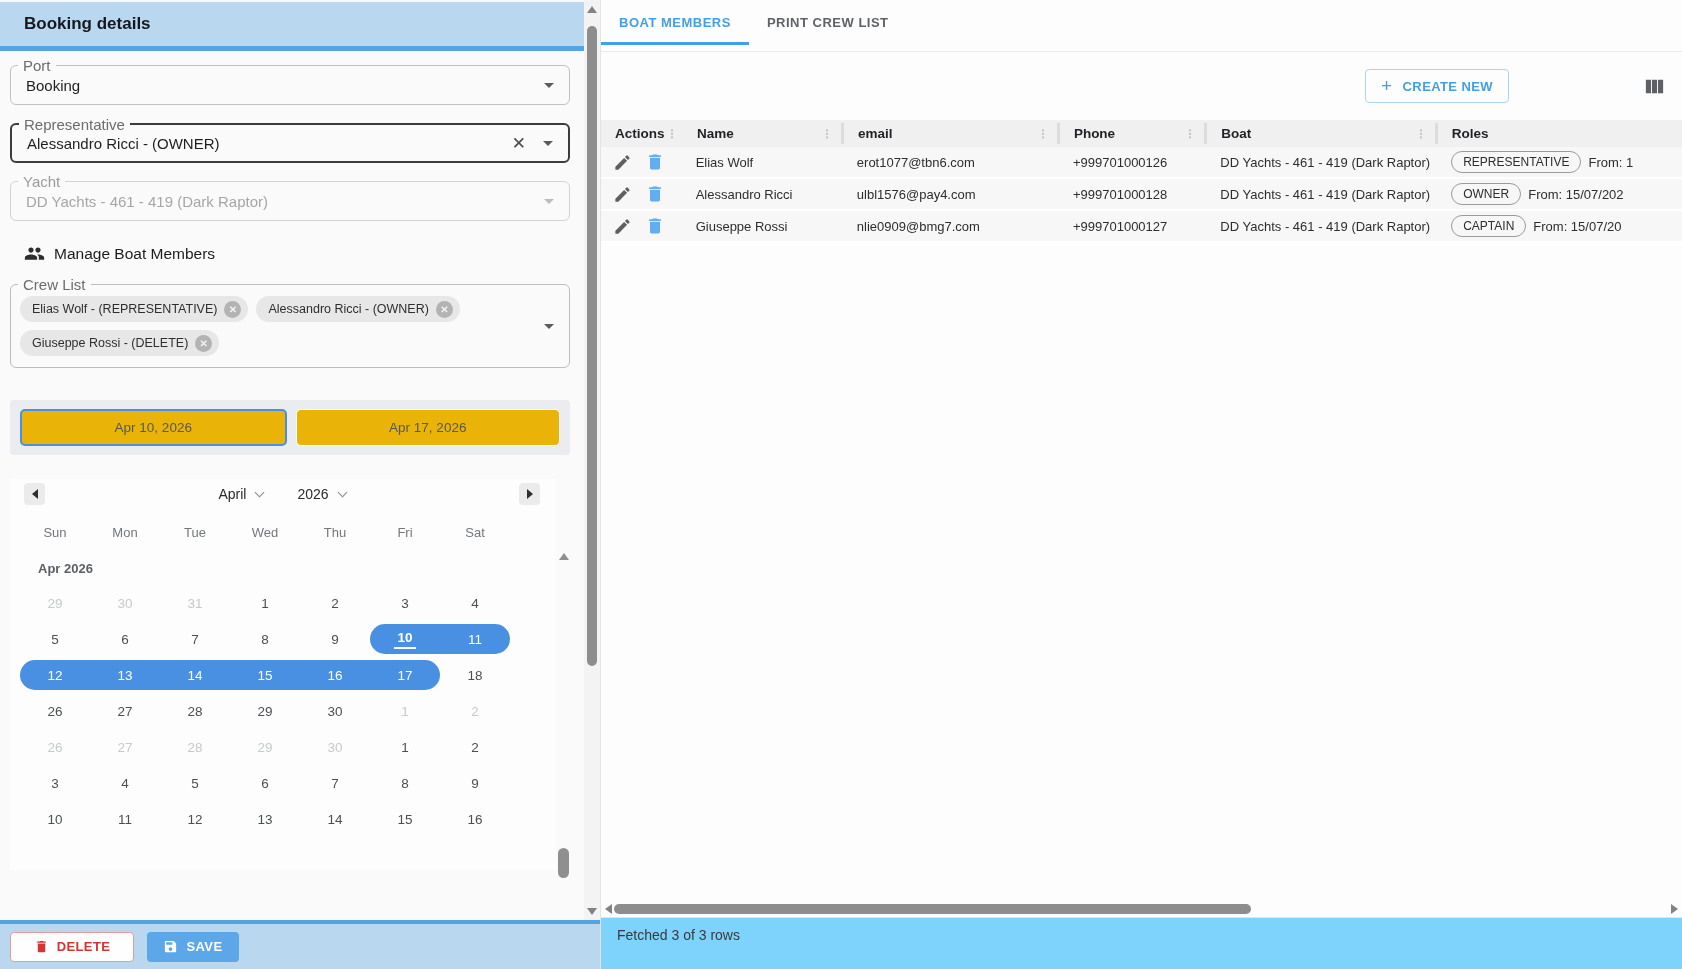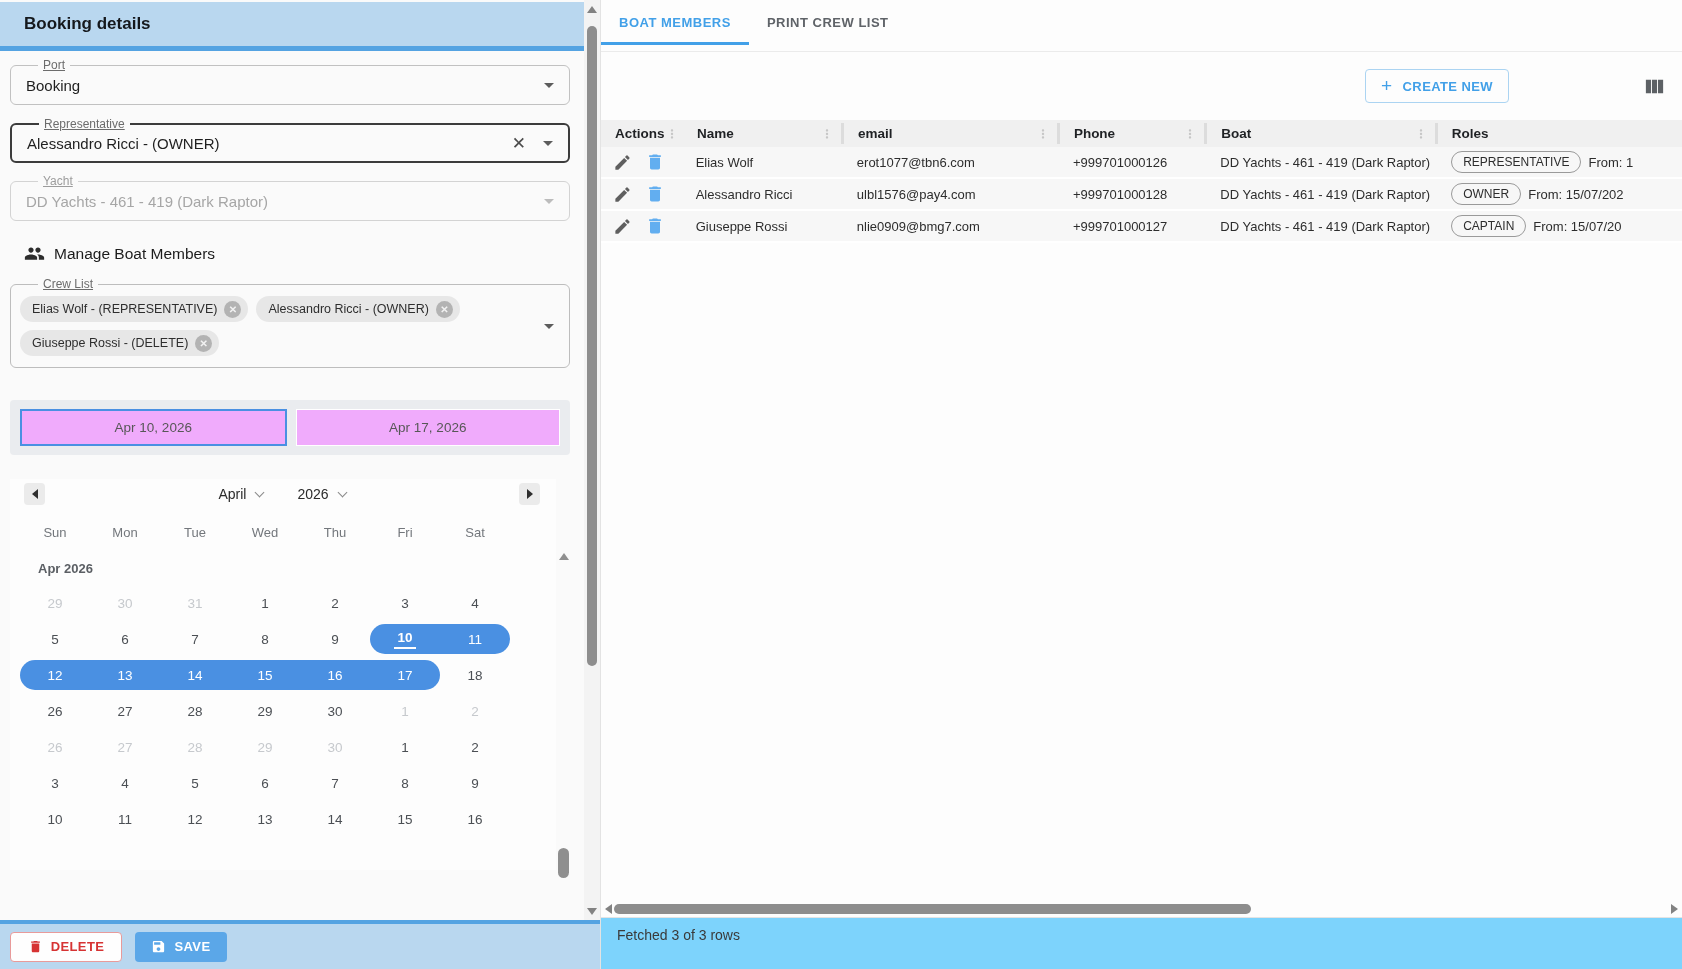--- a/index.html
+++ b/index.html
@@ -10,40 +10,40 @@
   
   .left-region { width:600px; display:flex; flex-direction:column; height:100%; }
   .left-main { flex:1; display:flex; min-height:0; }
   .left-panel { width:584px; background:#fafafa; display:flex; flex-direction:column; overflow:hidden; }
   .panel-header { height:49px; background:var(--header-blue); border-bottom:5px solid var(--accent); display:flex; align-items:center; padding-left:24px; margin-top:2px; }
   .panel-title { font-size:17px; font-weight:bold; color:#15181c; }
   .panel-body { flex:1; padding:0 14px 0 10px; position:relative; overflow:hidden; }
 
   .field { position:relative; border:1px solid #c1c1c1; border-radius:6px; height:40px; margin-top:18px; display:flex; align-items:center; padding:0 64px 0 15px; cursor:pointer; }
   .field.first { margin-top:14px; }
-  .field-label { position:absolute; top:-7px; left:27px; background:#fafafa; padding:0 5px; font-size:12px; color:#6c6c6c; line-height:13px;text-decoration:underline; }
+  .field-label { position:absolute; top:-7px; left:7px; background:#fafafa; padding:0 5px; font-size:15px; color:#6c6c6c; line-height:13px; }
   .field-value { font-size:15px; color:#1f1f1f; white-space:nowrap; }
   .field.focused { border:2px solid #3c3c3c; }
   .field.disabled { border-color:#d3d3d3; }
   .field.disabled .field-value { color:#a6a6a6; }
   .field.disabled .field-label { color:#9c9c9c; }
   .caret { position:absolute; right:15px; top:50%; margin-top:-2px; width:0; height:0; border-left:5px solid transparent; border-right:5px solid transparent; border-top:5px solid #5c5c5c; }
   .field.disabled .caret { border-top-color:#bcbcbc; }
   .clear-x { position:absolute; right:42px; top:50%; transform:translateY(-50%); font-size:17px; color:#4c4c4c; line-height:1; }
 
   .section-heading { display:flex; align-items:center; gap:9px; margin:22px 0 0 14px; font-size:15.5px; color:#1c1c1c; }
   .section-heading svg { width:21px; height:21px; fill:#2c2c2c; }
 
   .crew-box { position:relative; border:1px solid #bdbdbd; border-radius:6px; margin-top:20px; padding:11px 46px 11px 9px; min-height:70px; }
   .chips { display:flex; flex-wrap:wrap; gap:8px 8px; }
   .chip { display:inline-flex; align-items:center; background:#e7e7e7; border-radius:16px; height:26px; padding:0 7px 0 12px; font-size:12.5px; color:#2e2e2e; white-space:nowrap; }
   .chip-x { width:17px; height:17px; border-radius:50%; background:#b3b3b3; color:#f2f2f2; display:flex; align-items:center; justify-content:center; font-size:10px; margin-left:7px; font-weight:bold; }
 
   .date-band { margin-top:32px; background:#eaecef; border-radius:4px; height:55px; display:flex; align-items:center; padding:0 10px; gap:9px; }
-  .date-input { flex:1; height:37px; background:#f0abfc; border-radius:0; display:flex; align-items:center; justify-content:center; font-size:13.5px; color:#575757; border:1px solid #fff; }
+  .date-input { flex:1; height:37px; background:#eab308; border-radius:5px; display:flex; align-items:center; justify-content:center; font-size:13.5px; color:#575757; border:1px solid #fff; }
   .date-input.active { border:2px solid var(--sel); }
 
   .calendar { margin-top:24px; position:relative; width:546px; background:#fdfdfd; }
   .cal-nav { display:flex; align-items:center; height:30px; }
   .nav-btn { width:21px; height:22px; background:#ebebeb; border-radius:4px; display:flex; align-items:center; justify-content:center; margin-left:14px; cursor:pointer; }
   .nav-btn.next { margin-left:0; margin-right:16px; }
   .tri-l { width:0; height:0; border-top:5px solid transparent; border-bottom:5px solid transparent; border-right:6px solid #2f2f2f; }
   .tri-r { width:0; height:0; border-top:5px solid transparent; border-bottom:5px solid transparent; border-left:6px solid #2f2f2f; }
   .nav-spacer { flex:1; }
   .nav-select { display:flex; align-items:center; gap:10px; font-size:14px; color:#2b2b2b; cursor:pointer; }
@@ -57,21 +57,21 @@
   .day.out { color:#c6c9cd; }
   .day.sel { background:var(--sel); color:#fff; }
   .day.sel-start { border-radius:16px 0 0 16px; }
   .day.sel-end { border-radius:0 16px 16px 0; }
   .day.focus .d-num { border-bottom:2px solid #fff; font-weight:bold; padding:0 3px 2px; }
   .cal-scroll { position:absolute; right:-14px; top:74px; height:392px; width:12px; }
   .cal-up { margin:0 auto; width:0; height:0; border-left:5px solid transparent; border-right:5px solid transparent; border-bottom:7px solid #8f8f8f; }
   .cal-thumb { position:absolute; left:0; top:295px; width:11px; height:30px; background:#8f8f8f; border-radius:6px; }
 
   .left-footer { height:49px; background:var(--header-blue); border-top:4px solid var(--accent); display:flex; align-items:center; gap:13px; padding-left:10px; }
-  .btn-delete { height:30px; width:112px; background:#fefefe; border:1px solid #e89a9a; border-radius:4px; color:var(--red); font-size:13px; font-weight:bold; display:flex; align-items:center; justify-content:center; gap:8px; letter-spacing:.4px; cursor:pointer; font-family:inherit; }
+  .btn-delete { height:30px; width:124px; background:#fefefe; border:1px solid #e89a9a; border-radius:4px; color:var(--red); font-size:13px; font-weight:bold; display:flex; align-items:center; justify-content:center; gap:8px; letter-spacing:.4px; cursor:pointer; font-family:inherit; }
   .btn-delete svg { width:15px; height:15px; fill:var(--red); }
   .btn-save { height:30px; width:92px; background:var(--save); border:none; border-radius:4px; color:#fff; font-size:13px; font-weight:bold; display:flex; align-items:center; justify-content:center; gap:8px; letter-spacing:.4px; cursor:pointer; font-family:inherit; }
   .btn-save svg { width:15px; height:15px; fill:#fff; }
 
   .v-scrollbar { width:16px; background:#f3f3f3; position:relative; }
   .vs-up { position:absolute; top:6px; left:50%; transform:translateX(-50%); width:0; height:0; border-left:5px solid transparent; border-right:5px solid transparent; border-bottom:7px solid #828282; }
   .vs-thumb { position:absolute; top:26px; left:3px; width:10px; height:640px; background:#8d8d8d; border-radius:5px; }
   .vs-down { position:absolute; bottom:5px; left:50%; transform:translateX(-50%); width:0; height:0; border-left:5px solid transparent; border-right:5px solid transparent; border-top:7px solid #828282; }
 
   

